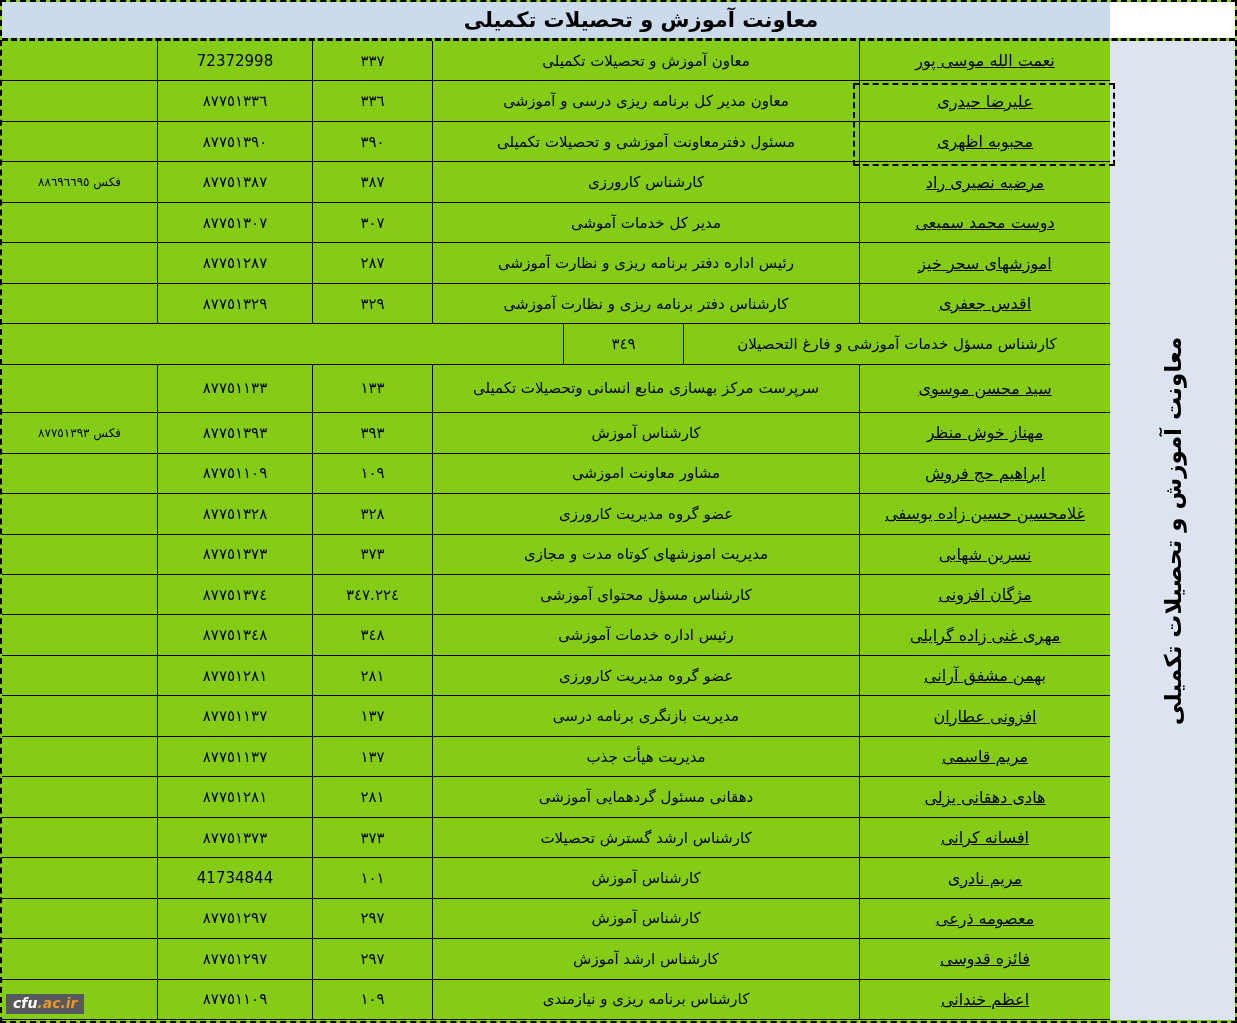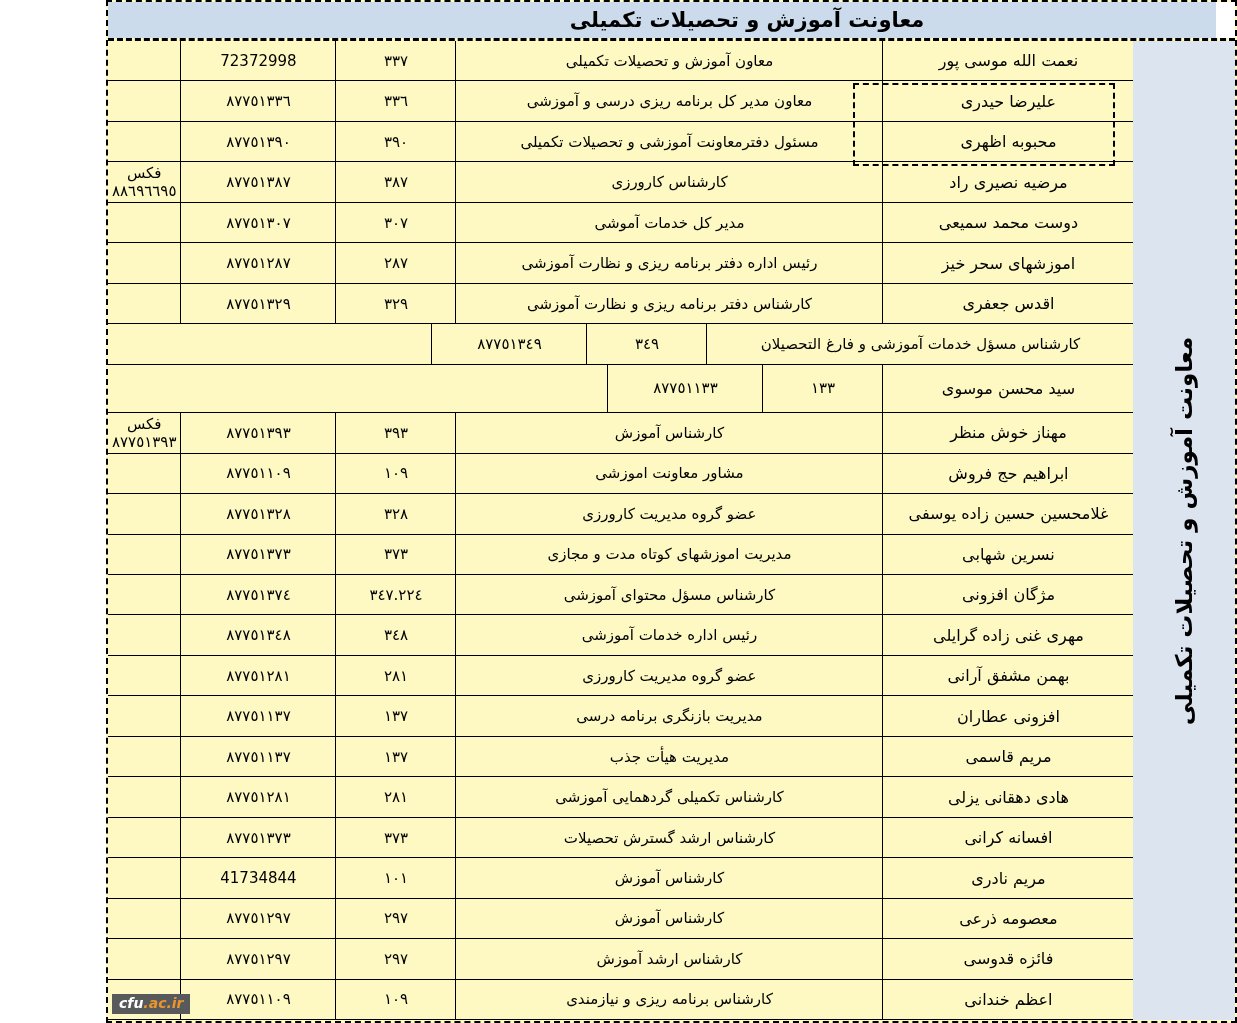--- a/index.html
+++ b/index.html
@@ -1,22 +1,22 @@
 <!DOCTYPE html>
 <html lang="fa" dir="rtl"><head>
 <meta charset="utf-8">
 <style>
   * { margin:0; padding:0; box-sizing:border-box; }
   html,body { background:#ffffff; }
   body { font-family:"DejaVu Sans", sans-serif; }
 
   .frame {
     position:relative;
-    width:1131px; height:1023px;
-    background:#fef9c3;
+    width:1237px; height:1023px;
+    background:#84cc16;
     border:2px dashed #000;
     overflow:hidden;
     direction:rtl;
   }
 
   
   .header-row {
     display:flex; flex-direction:row;
     height:39px;
     border-bottom:3px dashed #000;
@@ -63,25 +63,25 @@
     direction:rtl;
   }
   .row.tall { flex:1.2 1 0; }
   .cell {
     display:flex; align-items:center; justify-content:center;
     text-align:center;
     overflow:hidden;
     padding:1px 4px;
     color:#000;
   }
-  .c-name  { width:251px; border-left:1px solid #000; font-size:16px; }
+  .c-name  { width:251px; border-left:1px solid #000; font-size:16px;text-decoration:underline; }
   .c-pos   { width:427px; border-left:1px solid #000; font-size:15px; }
   .c-ext   { width:120px; border-left:1px solid #000; font-size:15px; }
   .c-phone { width:155px; border-left:1px solid #000; font-size:15px; }
-  .c-fax   { flex:1; font-size:15px; }
+  .c-fax   { flex:1; font-size:12px; }
 
   
   .selection-marquee {
     position:absolute;
     top:81px; right:120px;
     width:262px; height:83px;
     border:2px dashed #000;
     pointer-events:none;
   }
 
@@ -168,26 +168,26 @@
     <div class="cell c-name">اقدس جعفری</div>
     <div class="cell c-pos">کارشناس دفتر برنامه ریزی و نظارت آموزشی</div>
     <div class="cell c-ext">٣٢٩</div>
     <div class="cell c-phone">٨٧٧٥١٣٢٩</div>
     <div class="cell c-fax"></div>
   </div>
 
   <div class="row">
     <div class="cell c-pos">کارشناس مسؤل خدمات آموزشی و فارغ التحصیلان</div>
     <div class="cell c-ext">٣٤٩</div>
-    <div class="cell c-phone">٨٧٧٥١٣٤٩</div>
     <div class="cell c-fax"></div>
   </div>
 
   <div class="row tall">
     <div class="cell c-name">سید محسن موسوی</div>
+    <div class="cell c-pos">سرپرست مرکز بهسازی منابع انسانی وتحصیلات تکمیلی</div>
     <div class="cell c-ext">١٣٣</div>
     <div class="cell c-phone">٨٧٧٥١١٣٣</div>
     <div class="cell c-fax"></div>
   </div>
 
   <div class="row">
     <div class="cell c-name">مهناز  خوش منظر</div>
     <div class="cell c-pos">کارشناس آموزش</div>
     <div class="cell c-ext">٣٩٣</div>
     <div class="cell c-phone">٨٧٧٥١٣٩٣</div>
@@ -253,21 +253,21 @@
   <div class="row">
     <div class="cell c-name">مریم قاسمی</div>
     <div class="cell c-pos">مدیریت هیأت جذب</div>
     <div class="cell c-ext">١٣٧</div>
     <div class="cell c-phone">٨٧٧٥١١٣٧</div>
     <div class="cell c-fax"></div>
   </div>
 
   <div class="row">
     <div class="cell c-name">هادی دهقانی یزلی</div>
-    <div class="cell c-pos">کارشناس تکمیلی گردهمایی آموزشی</div>
+    <div class="cell c-pos">دهقانی مسئول گردهمایی آموزشی</div>
     <div class="cell c-ext">٢٨١</div>
     <div class="cell c-phone">٨٧٧٥١٢٨١</div>
     <div class="cell c-fax"></div>
   </div>
 
   <div class="row">
     <div class="cell c-name">افسانه کرانی</div>
     <div class="cell c-pos">کارشناس ارشد گسترش تحصیلات</div>
     <div class="cell c-ext">٣٧٣</div>
     <div class="cell c-phone">٨٧٧٥١٣٧٣</div>

